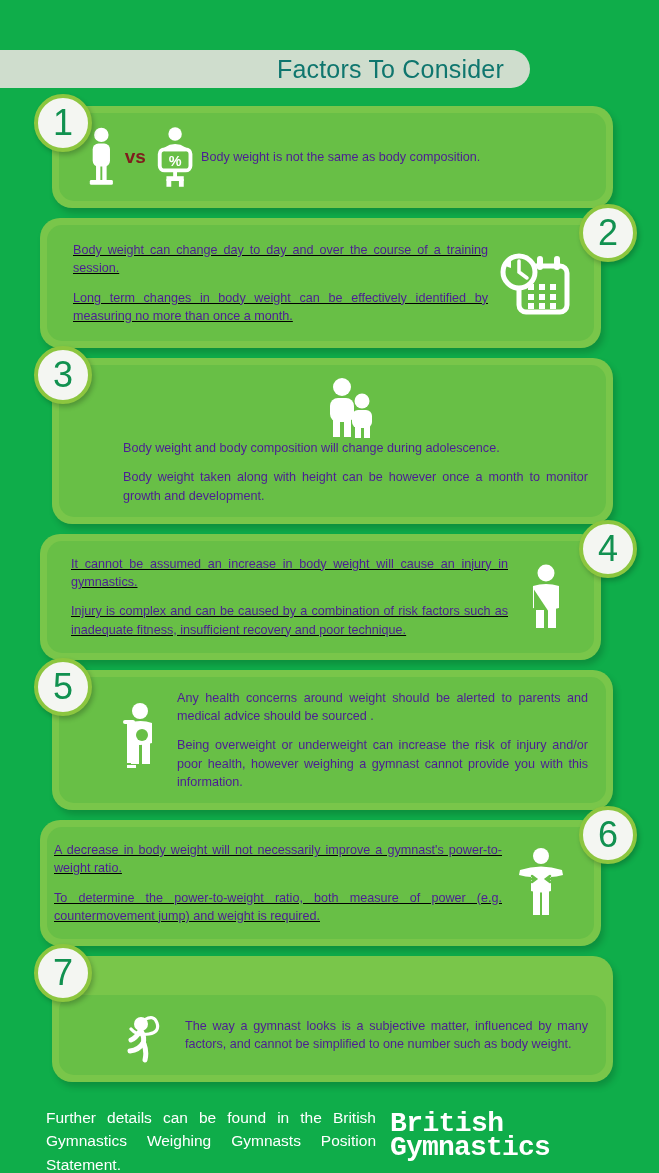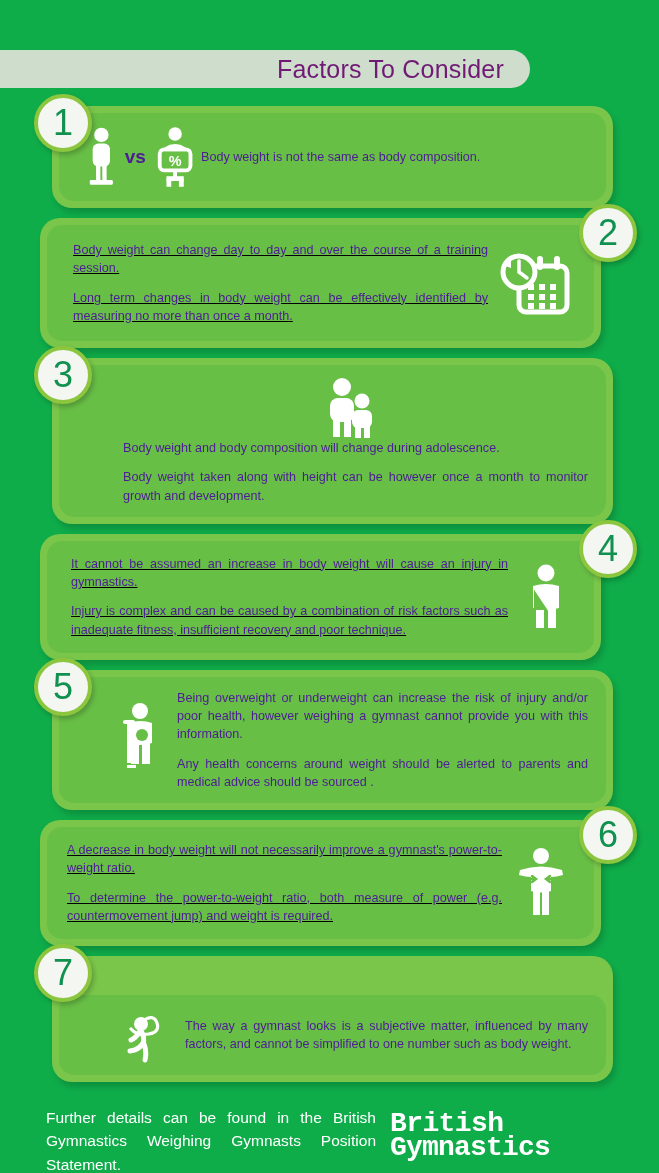--- a/index.html
+++ b/index.html
@@ -30,21 +30,21 @@
     width:530px;
     background:#cfddcd;
     border-radius:0 19px 19px 0;
     display:flex;
     align-items:center;
     justify-content:flex-end;
     padding-right:26px;
     box-sizing:border-box;
   }
   .subtitle-text{
-    color:#701a75;
+    color:#0f766e;
     font-size:25px;
     font-weight:normal;
     letter-spacing:0.2px;
   }
 
   
   .items{margin-top:18px;}
   .item{
     position:relative;
     margin-bottom:10px;
@@ -116,29 +116,29 @@
   .i3 .icon-wrap{width:66px;}
   .i3 .card-text{padding-left:10px;}
 
   .i4 .card-inner{padding:14px 12px 14px 24px;}
   .i4 .icon-wrap{width:74px;}
 
   .i5 .card-inner{padding:12px 18px 12px 52px;}
   .i5 .icon-wrap{width:54px;}
   .i5 .card-text{padding-left:12px;}
 
-  .i6 .card-inner{padding:14px 14px 14px 20px;}
+  .i6 .card-inner{padding:14px 14px 14px 7px;}
   .i6 .icon-wrap{width:78px;}
 
   .i7 .card-inner{padding:12px 18px 12px 50px;min-height:72px;margin-top:32px;}
   .i7 .icon-wrap{width:62px;}
   .i7 .card-text{padding-left:14px;}
 
   .vs{
-    color:#4c1d95;font-size:19px;font-weight:bold;
+    color:#7f1d1d;font-size:19px;font-weight:bold;
     padding:0 7px;
   }
 
   
   .footer{
     display:flex;
     align-items:flex-start;
     padding:14px 24px 0 46px;
   }
   .footer-text{
@@ -299,22 +299,22 @@
               <rect x="5" y="18" width="12" height="4" rx="2" fill="#fff"></rect>
               <g fill="#fff">
                 <rect x="9" y="48" width="9" height="3"></rect>
                   <rect x="9" y="53" width="9" height="3"></rect>
                 <rect x="9" y="58" width="9" height="3"></rect>
                   <rect x="9" y="63" width="9" height="3"></rect>
               </g>
             </svg>
           </div>
           <div class="card-text">
+            <p>Any health concerns around weight should be alerted to parents and medical advice should be sourced .</p>
             <p>Being overweight or underweight can increase the risk of injury and/or poor health, however weighing a gymnast cannot provide you with this information.</p>
-            <p>Any health concerns around weight should be alerted to parents and medical advice should be sourced .</p>
           </div>
         </div>
       </div>
     </div>
 
     <div class="item right i6">
       <div class="badge">6</div>
       <div class="card-frame">
         <div class="card-inner">
           <div class="card-text">

